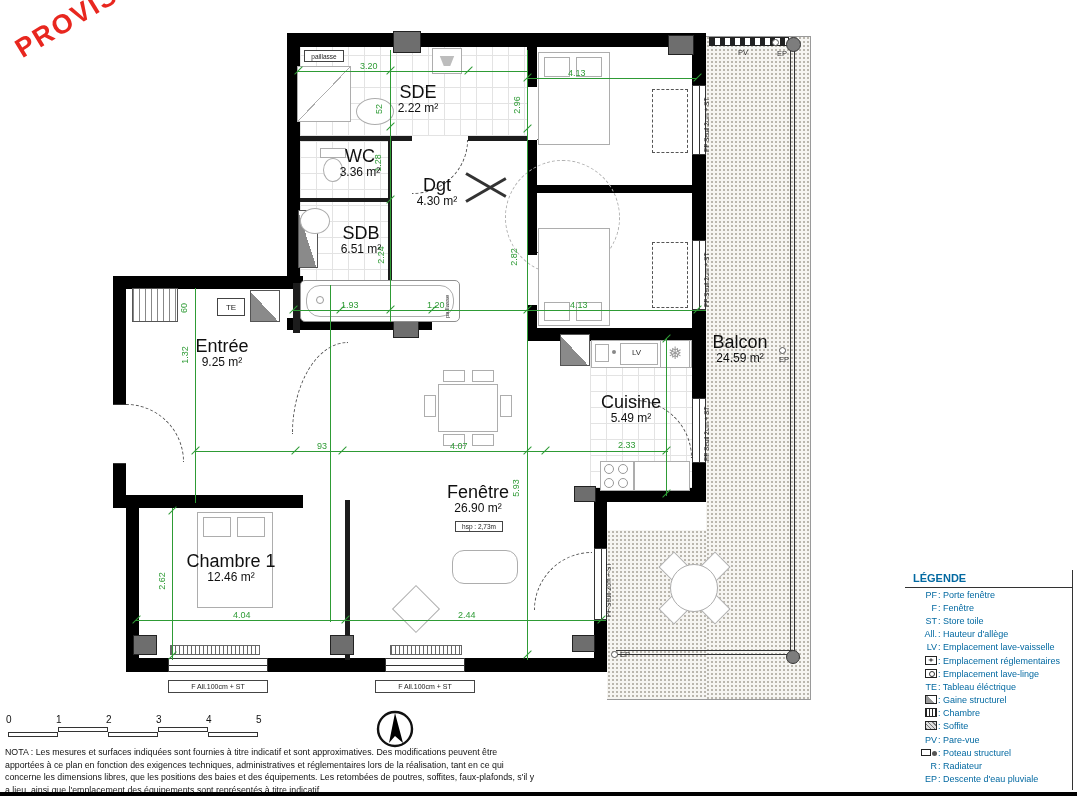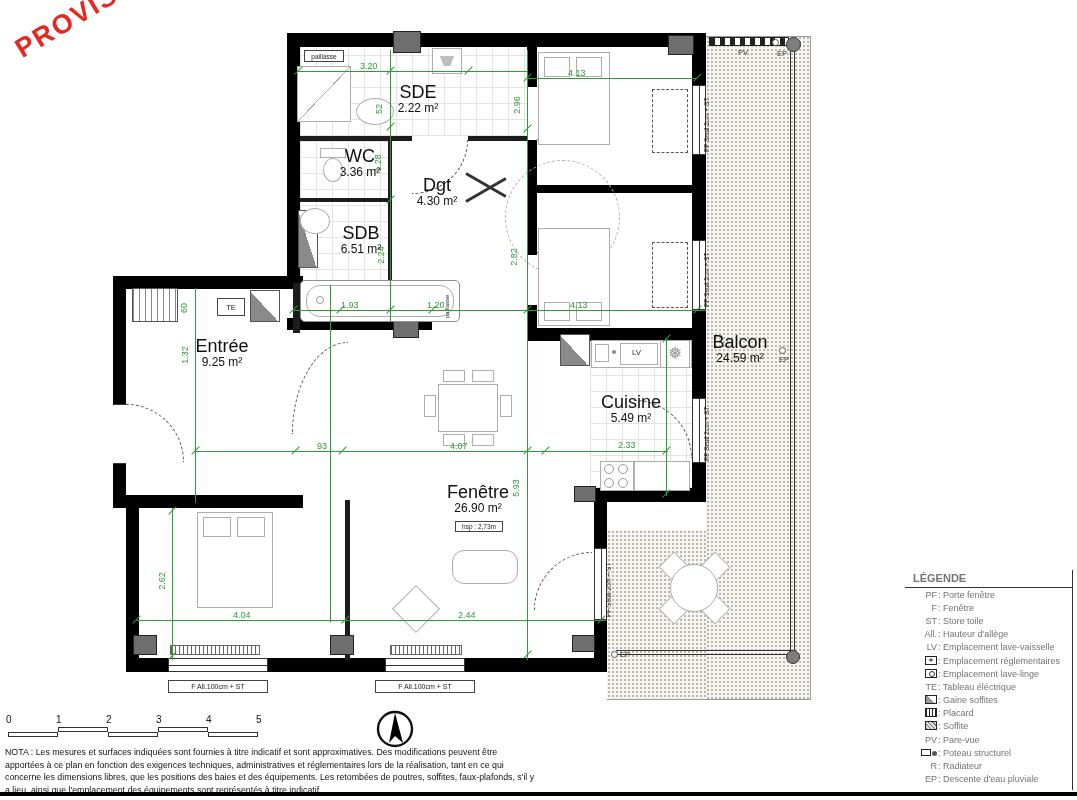--- a/index.html
+++ b/index.html
@@ -35,21 +35,21 @@
       font-size:7px;color:#222;text-align:center;line-height:11px;white-space:nowrap;}
   .arc{position:absolute;box-sizing:border-box;}
   .arc.tl{border-top:1px dashed #555;border-left:1px dashed #555;border-top-left-radius:100% 100%;}
   .arc.tr{border-top:1px dashed #555;border-right:1px dashed #555;border-top-right-radius:100% 100%;}
   .arc.br{border-bottom:1px dashed #555;border-right:1px dashed #555;border-bottom-right-radius:100% 100%;}
   .dashrect{position:absolute;border:1px dashed #555;box-sizing:border-box;}
   .dashcirc{position:absolute;border:1px dashed #b0b0b0;border-radius:50%;box-sizing:border-box;}
   .stamp{position:absolute;left:10px;top:38px;color:#e8271f;font-size:27px;font-weight:bold;
       letter-spacing:2px;transform:rotate(-31deg);transform-origin:left top;}
   
-  #legend{position:absolute;left:905px;top:570px;width:168px;color:#737373;}
+  #legend{position:absolute;left:905px;top:570px;width:168px;color:#0369a1;}
   #legend .ttl{font-size:11px;font-weight:bold;padding:2px 0 3px 8px;border-bottom:1px solid #333;}
   .lg-row{display:flex;align-items:center;height:13.2px;font-size:9px;}
   .lg-abbr{width:32px;text-align:right;font-weight:normal;flex:none;}
   .lg-lab{padding-left:1px;white-space:nowrap;}
   .lgi{display:inline-block;width:12px;height:9px;border:1px solid #222;position:relative;
       vertical-align:-1px;box-sizing:border-box;}
   .lg-fridge::after{content:"";position:absolute;inset:1px 2px;background:#444;
       clip-path:polygon(50% 0,62% 36%,100% 50%,62% 64%,50% 100%,38% 64%,0 50%,38% 36%);}
   .lg-washer::after{content:"";position:absolute;left:3px;top:1.5px;width:4px;height:4px;
       border:1px solid #333;border-radius:50%;}
@@ -313,20 +313,24 @@
     </div>
   <div class="room" style="left:591px;top:394px;width:80px;">
     <div class="nm">Cuisine</div>
       <div class="ar">5.49 m²</div>
     </div>
   <div class="room" style="left:433px;top:484px;width:90px;">
     <div class="nm">Fenêtre</div>
       <div class="ar">26.90 m²</div>
     </div>
   <div class="smallbox" style="left:455px;top:521px;width:48px;height:11px;font-size:6.5px;line-height:10px;">hsp : 2,73m</div>
+  <div class="room" style="left:166px;top:553px;width:130px;">
+    <div class="nm">Chambre 1</div>
+      <div class="ar">12.46 m²</div>
+    </div>
 
   <div id="legend">
     <div class="ttl">LÉGENDE</div>
     <div class="lg-row">
         <span class="lg-abbr">PF</span>
         <span class="lg-lab">: Porte fenêtre</span>
       </div>
     <div class="lg-row">
         <span class="lg-abbr">F</span>
         <span class="lg-lab">: Fenêtre</span>
@@ -350,25 +354,25 @@
     <div class="lg-row">
         <span class="lg-abbr"><span class="lgi lg-washer"></span></span>
         <span class="lg-lab">: Emplacement lave-linge</span>
       </div>
     <div class="lg-row">
         <span class="lg-abbr">TE</span>
         <span class="lg-lab">: Tableau éléctrique</span>
       </div>
     <div class="lg-row">
         <span class="lg-abbr"><span class="lgi lg-gaine"></span></span>
-        <span class="lg-lab">: Gaine soffites</span>
+        <span class="lg-lab">: Gaine structurel</span>
       </div>
     <div class="lg-row">
         <span class="lg-abbr"><span class="lgi lg-placard"></span></span>
-        <span class="lg-lab">: Placard</span>
+        <span class="lg-lab">: Chambre</span>
       </div>
     <div class="lg-row">
         <span class="lg-abbr"><span class="lgi lg-soffite"></span></span>
         <span class="lg-lab">: Soffite</span>
       </div>
     <div class="lg-row">
         <span class="lg-abbr">PV</span>
         <span class="lg-lab">: Pare-vue</span>
       </div>
     <div class="lg-row">

